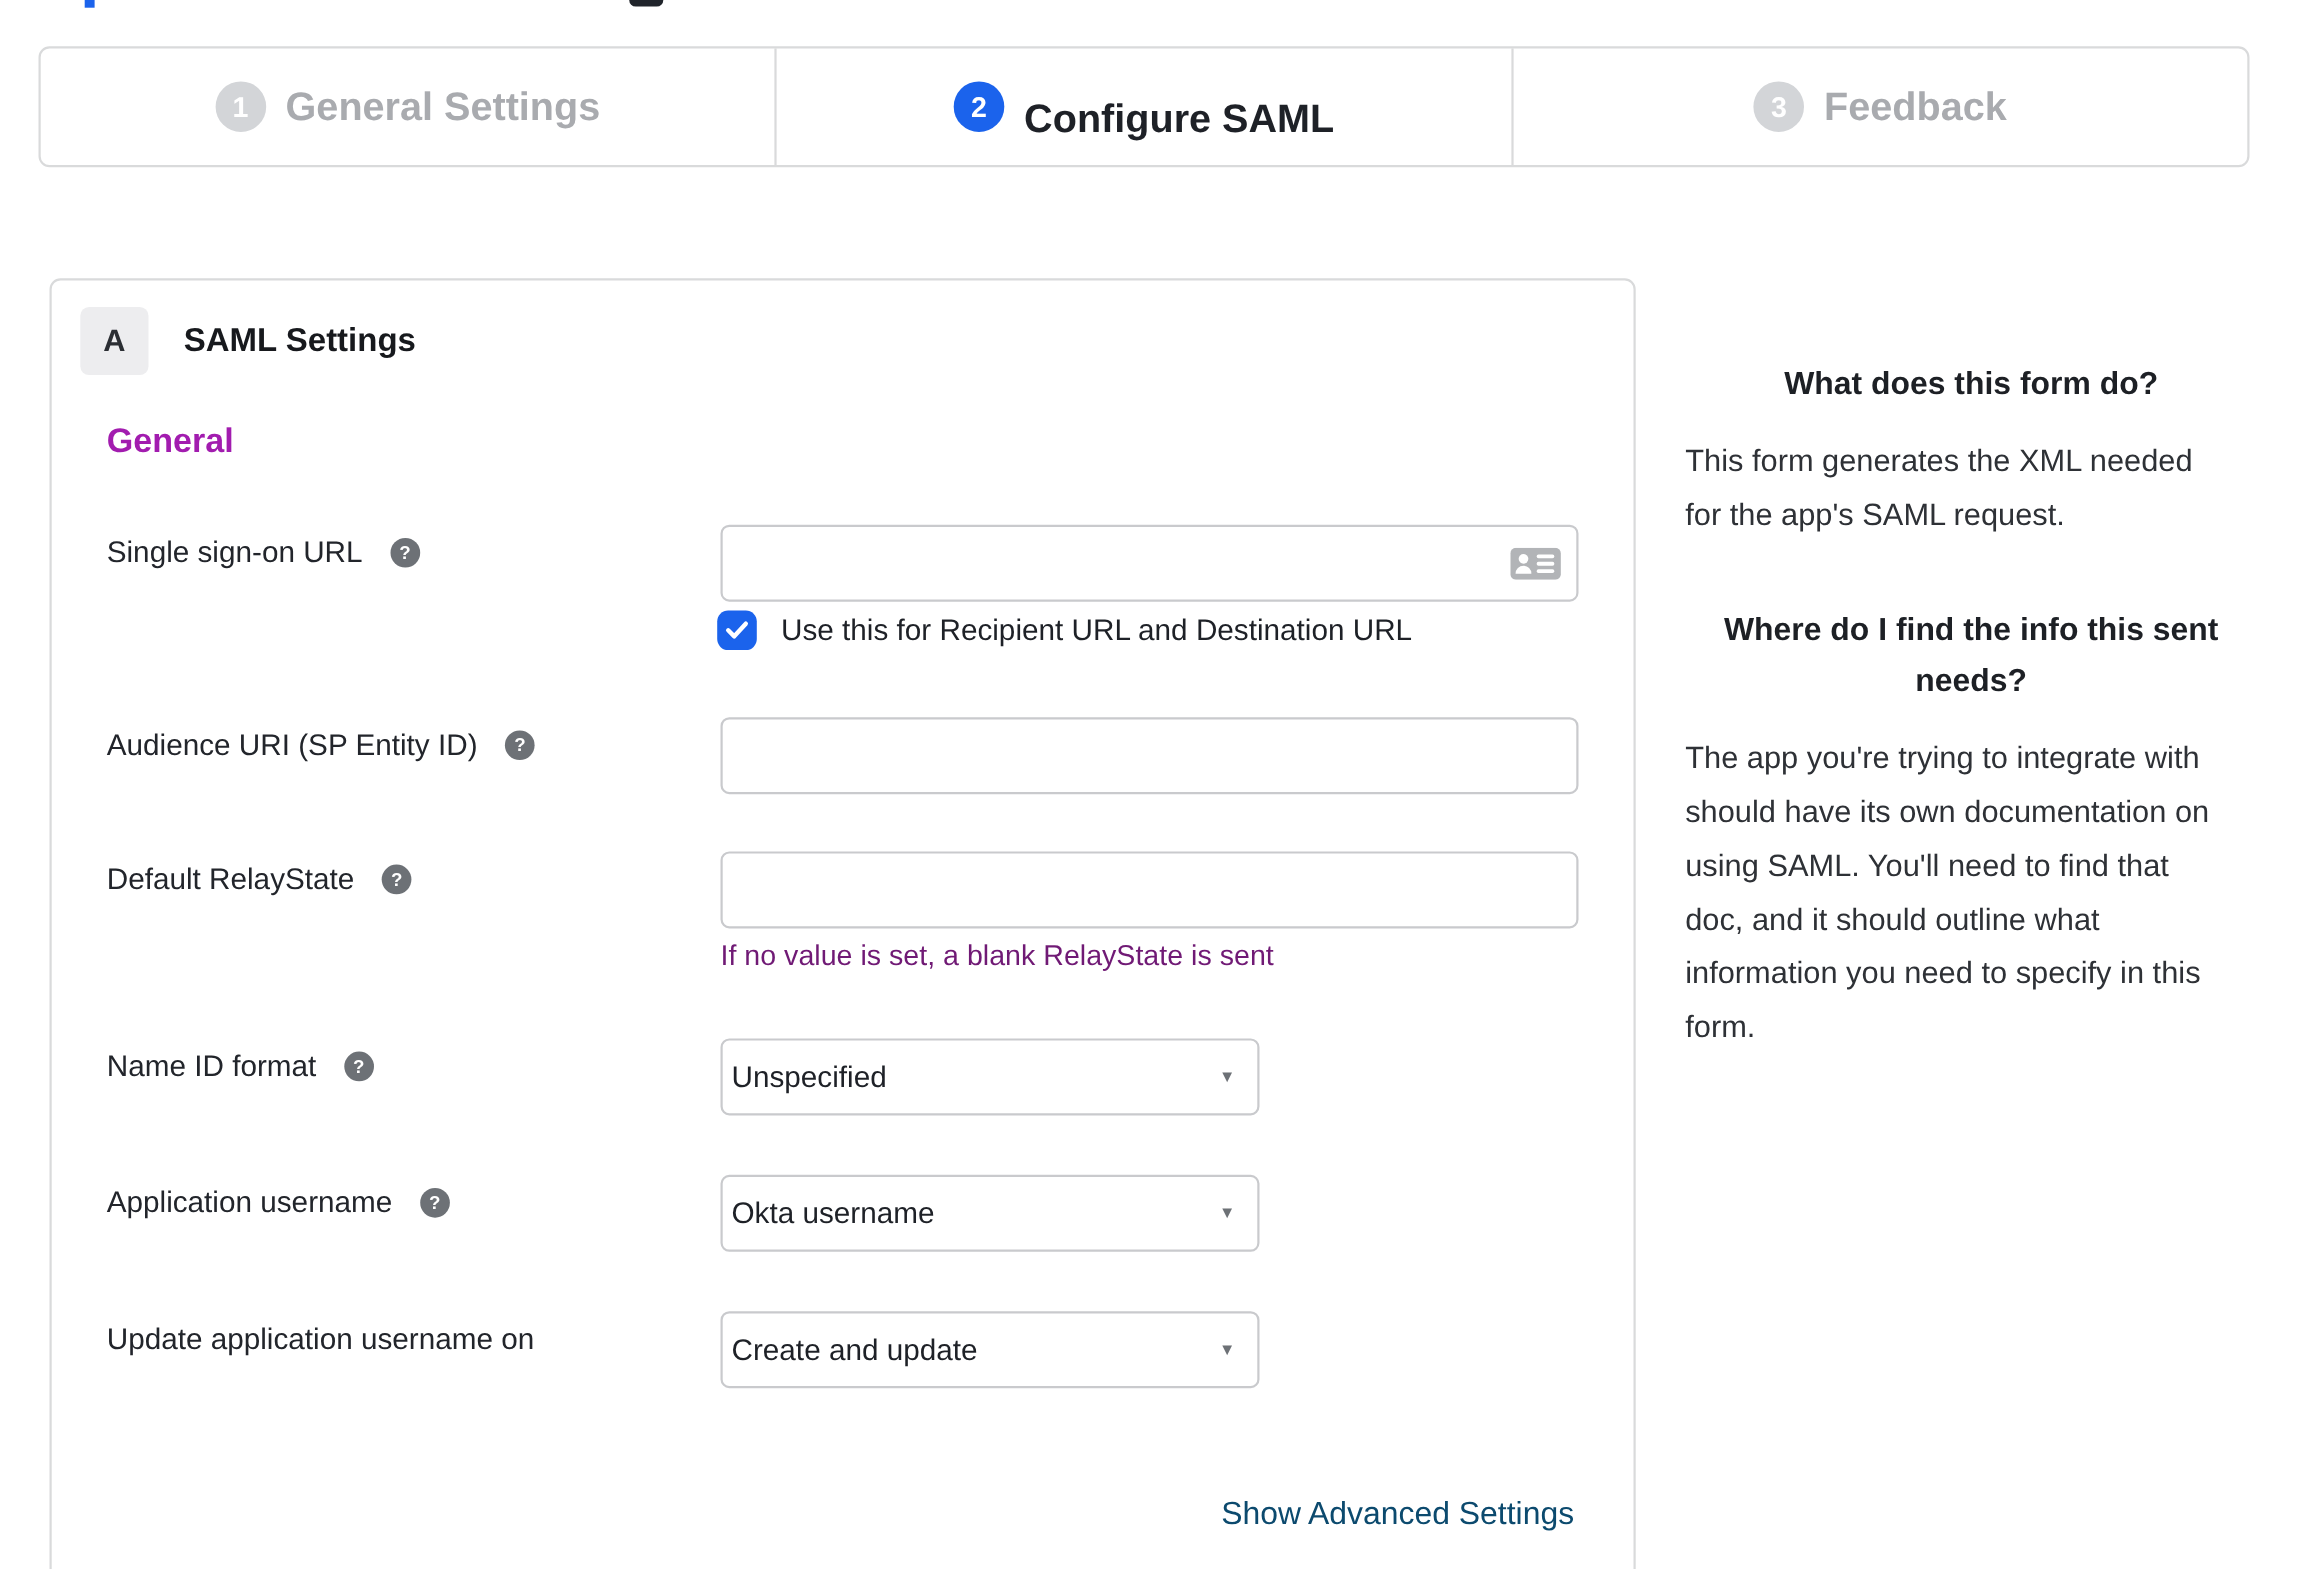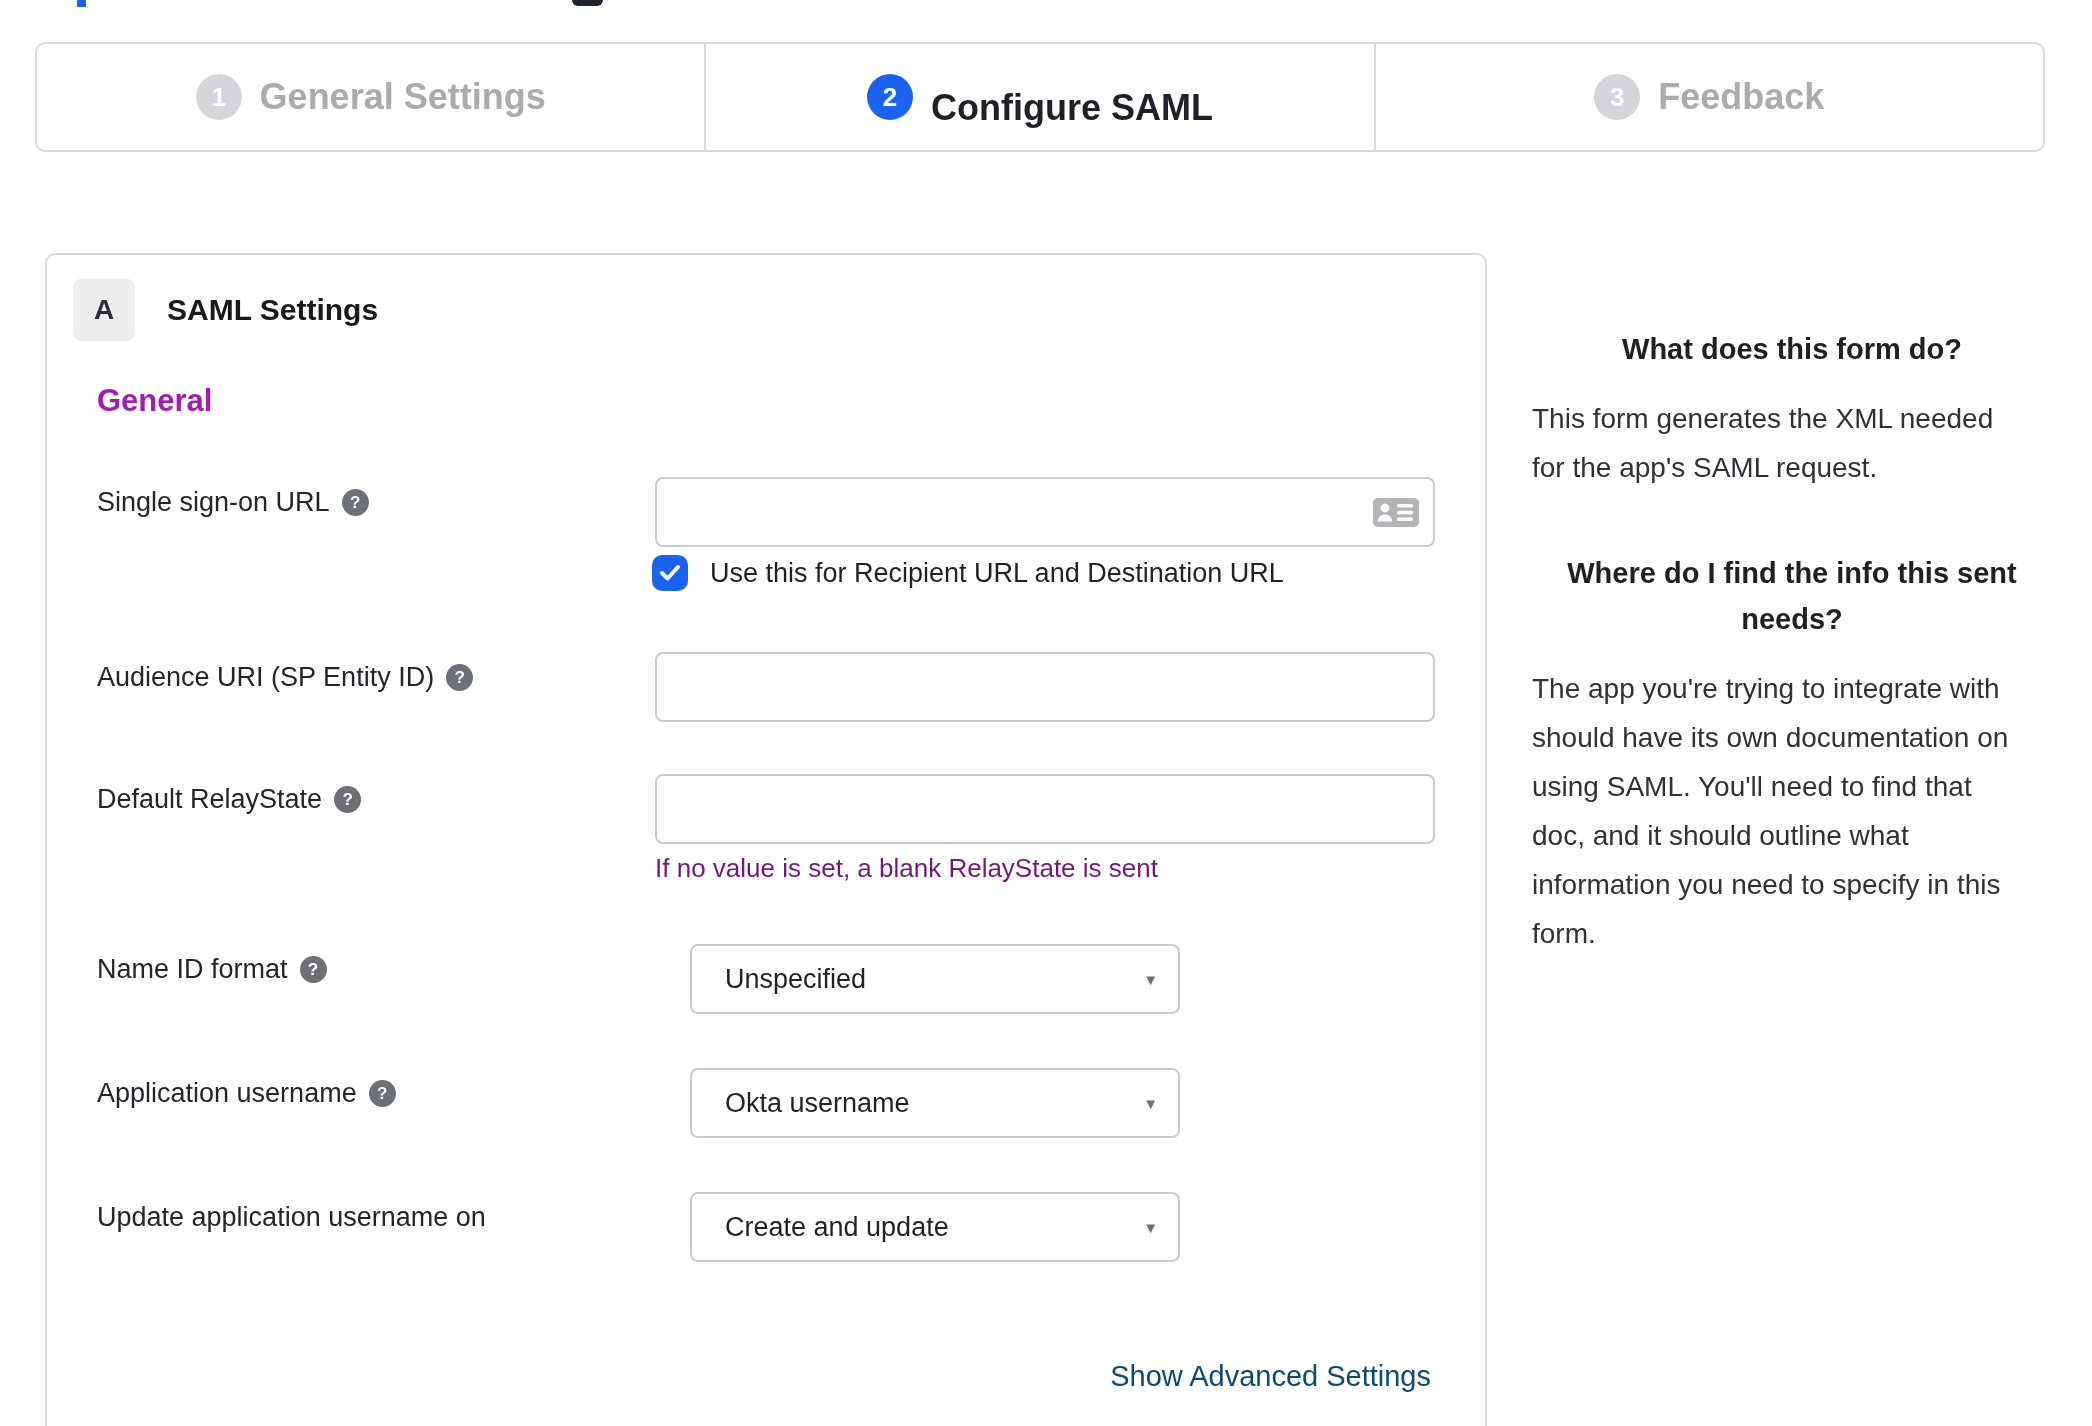--- a/index.html
+++ b/index.html
@@ -24,38 +24,38 @@
 
   
   .panel { left:45px; top:253px; width:1442px; height:1262px; background:#fff;
            border:2px solid #d9dadb; border-radius:10px; }
   .badge { left:26px; top:24px; width:62px; height:62px; background:#ededef; border-radius:8px;
            display:flex; align-items:center; justify-content:center; font-size:28px; font-weight:bold; color:#2b2e33; }
   .panel-title { left:120px; top:24px; height:62px; display:flex; align-items:center;
                  font-size:30px; font-weight:bold; color:#17191d; }
   .section-heading { left:50px; top:128px; font-size:31px; font-weight:bold; color:#a21caf; }
 
-  .row-label { left:50px; display:flex; align-items:center; gap:12px; font-size:27px; color:#22252b; }
+  .row-label { left:50px; display:flex; align-items:center; gap:25px; font-size:27px; color:#22252b; }
   .help { width:27px; height:27px; border-radius:50%; background:#6d7176; color:#fff;
           display:flex; align-items:center; justify-content:center; font-size:17px; font-weight:bold; cursor:pointer; }
 
   .text-input { left:608px; width:780px; height:70px; border:2px solid #c9cacd; border-radius:8px;
                 background:#fff; font-family:inherit; font-size:27px; color:#1e2127; padding:0 60px 0 22px; outline:none; }
   .input-wrap { left:608px; width:780px; height:70px; }
   .input-wrap .text-input { left:0; top:0; width:780px; padding-right:70px; }
   .card-icon { right:16px; top:21px; width:46px; height:29px; pointer-events:none; }
 
   .checkbox { left:605px; top:300px; width:36px; height:36px; background:#1b63ec; border-radius:10px;
               display:flex; align-items:center; justify-content:center; cursor:pointer; }
   .checkbox-label { left:663px; top:300px; height:36px; display:flex; align-items:center; font-size:27px; color:#1e2127; }
 
   .hint { left:608px; top:598px; font-size:26px; color:#701a75; }
 
   .select { left:608px; width:490px; height:70px; border:2px solid #c9cacd; border-radius:8px; background:#fff;
-            display:flex; align-items:center; padding-left:33px; font-size:27px; color:#1e2127; cursor:pointer;margin-left:35px; }
+            display:flex; align-items:center; padding-left:8px; font-size:27px; color:#1e2127; cursor:pointer; }
   .select .caret { position:absolute; right:20px; top:50%; transform:translateY(-50%);
                    font-size:15px; color:#6d7176; }
 
   .advanced-link { right:54px; top:1105px; font-size:29px; font-weight:500; color:#0c4a6e;
                    cursor:pointer; text-decoration:none; }
 
   
   .sidebar { left:1532px; top:326px; width:520px; }
   .sidebar h3 { font-size:29px; font-weight:bold; color:#1d2025; line-height:46px; white-space:pre-line;text-align:center; }
   .sidebar p  { margin-top:22px; font-size:28px; color:#2e3136; line-height:49px; white-space:pre-line; }

